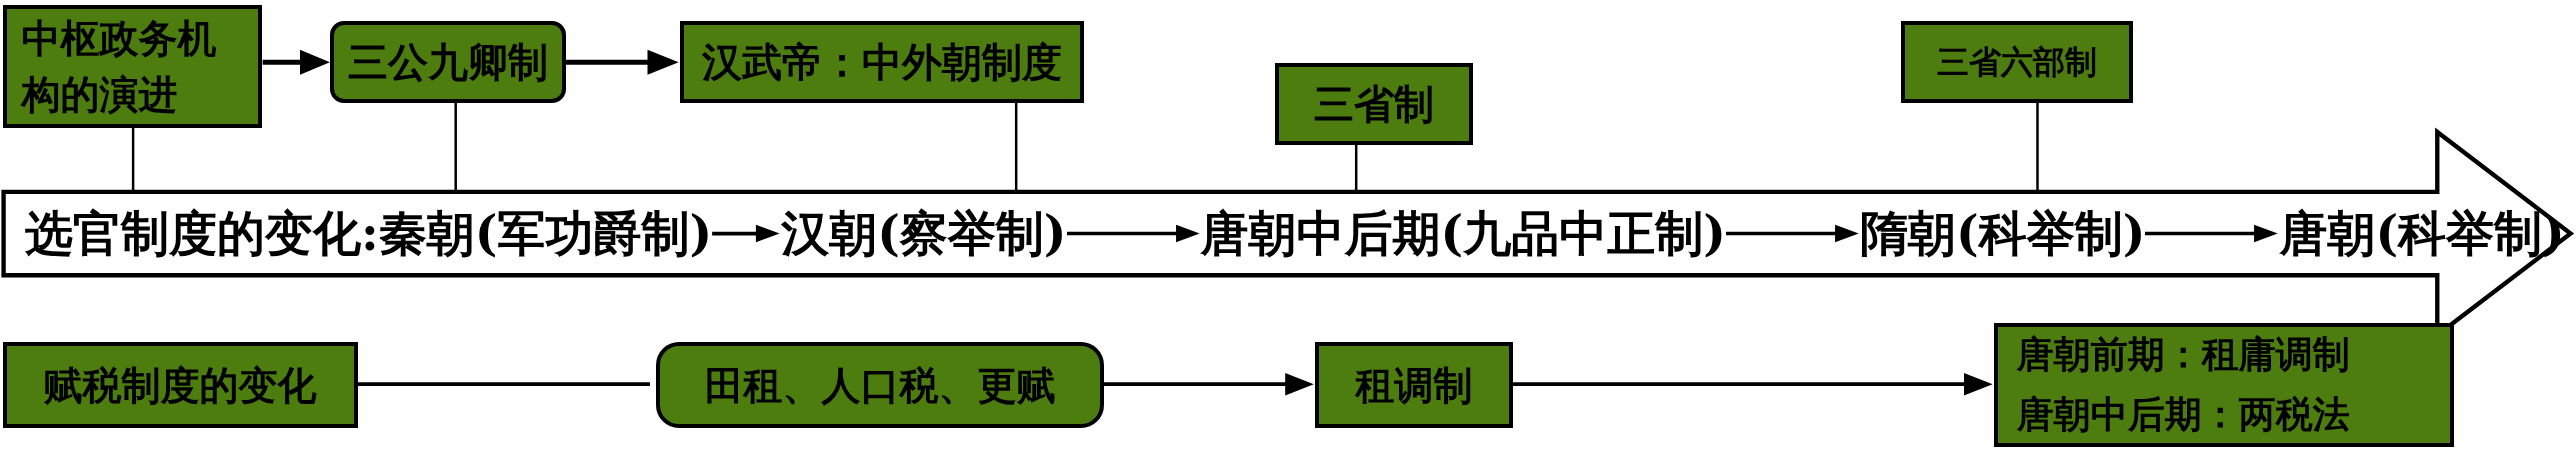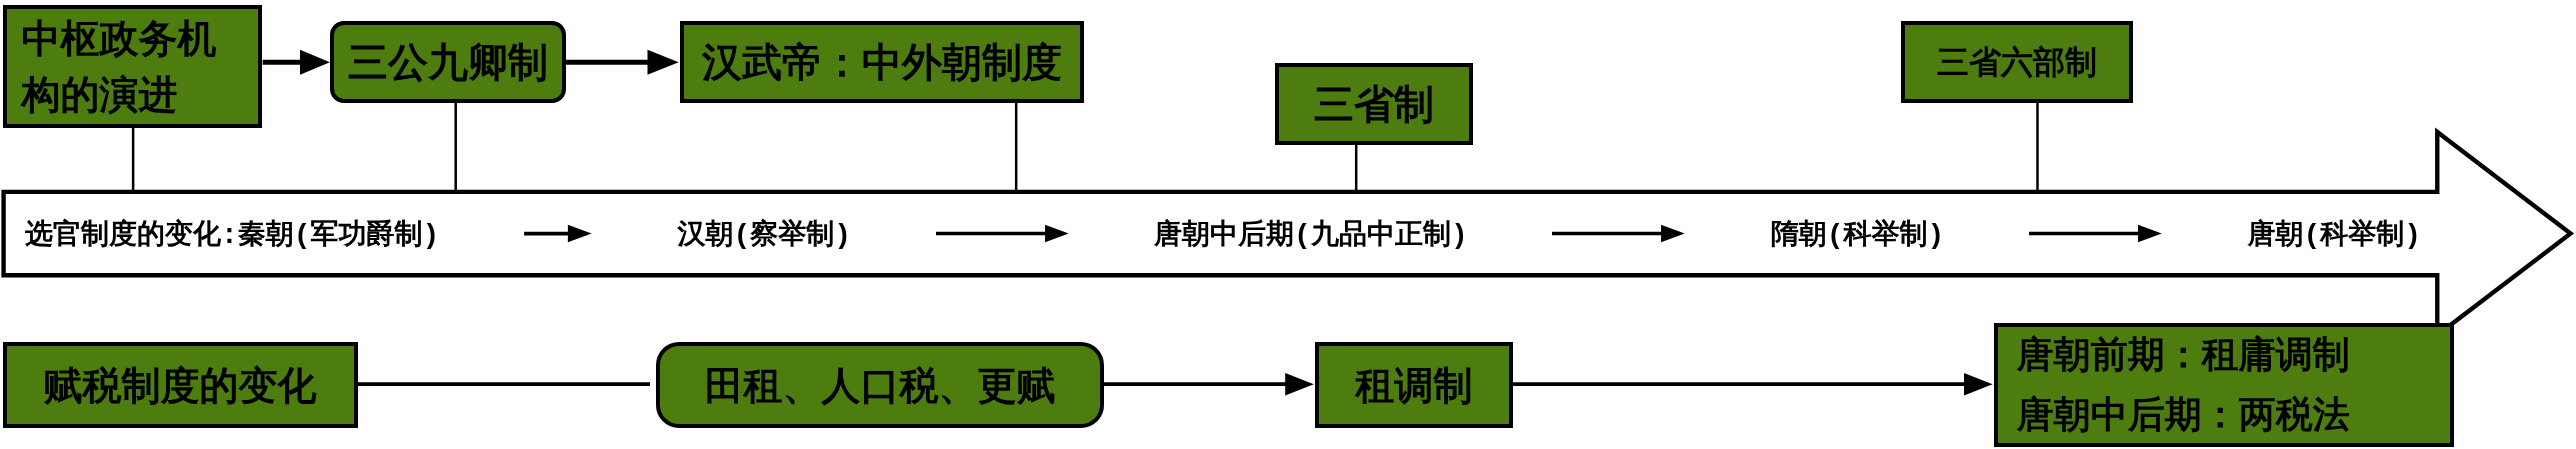--- a/index.html
+++ b/index.html
@@ -38,24 +38,23 @@
   .b-sansheng { left: 1275px; top: 20.6px; width: 198px; height: 82px; font-size: 40px; margin-top: 42px; }
   .b-liubu   { left: 1901px; top: 20.6px; width: 232px; height: 82px; font-size: 32px; font-family: Liberation Serif, serif; }
   
   .band-text {
     position: absolute;
     left: 25px; top: 191px;
     width: 2396px; height: 85px;
     display: flex;
     align-items: center;
     justify-content: space-between;
-    font-size: 28px;
+    font-size: 48px;
     font-weight: 700;
     white-space: nowrap;
-    font-family: Liberation Mono, monospace;
   }
   .band-text .seg { white-space: nowrap; }
   .stage-arrow { flex: 0 0 auto; display: block; }
   
   .b-tax     { left: 2.5px;    top: 342px; width: 355px; height: 86px; font-size: 39px; }
   .b-tianzu  { left: 656px; top: 342px; width: 448px; height: 86px; font-size: 39px; border-radius: 23px; }
   .b-zudiao  { left: 1315px; top: 342px; width: 198px; height: 86px; font-size: 39px; }
   .b-tang    { left: 1994px; top: 323px; width: 460px; height: 124px;
                font-size: 37px; justify-content: flex-start; }
   .b-tang .twolines { text-align: left; line-height: 1.62; padding-left: 18.7px; }

